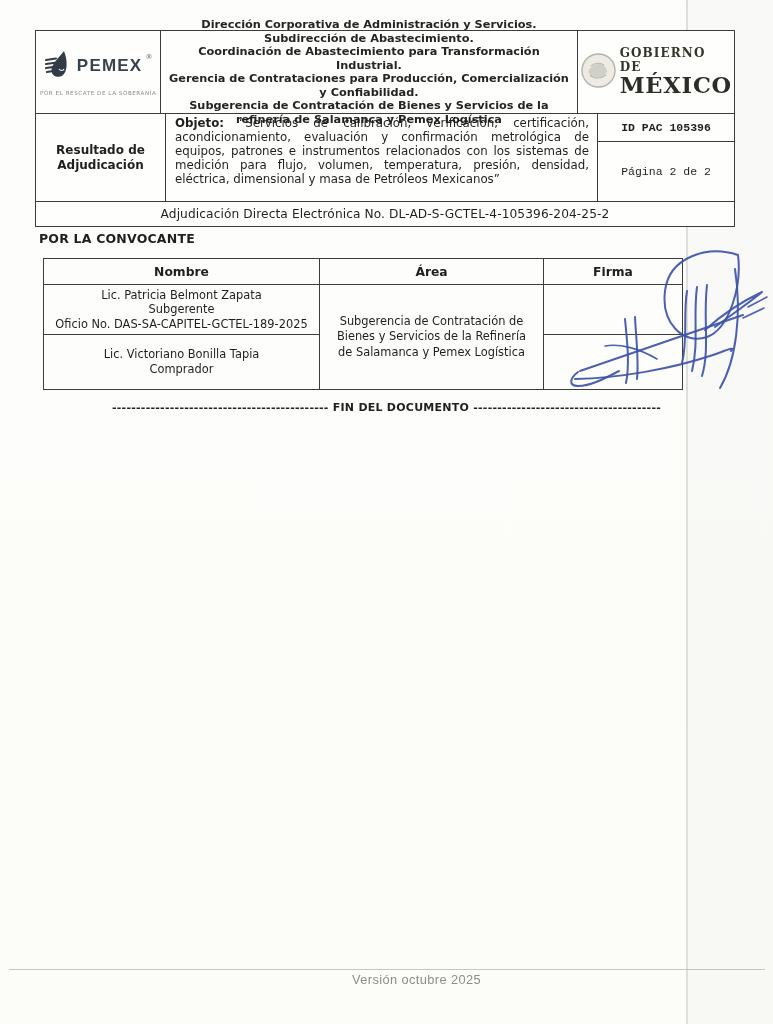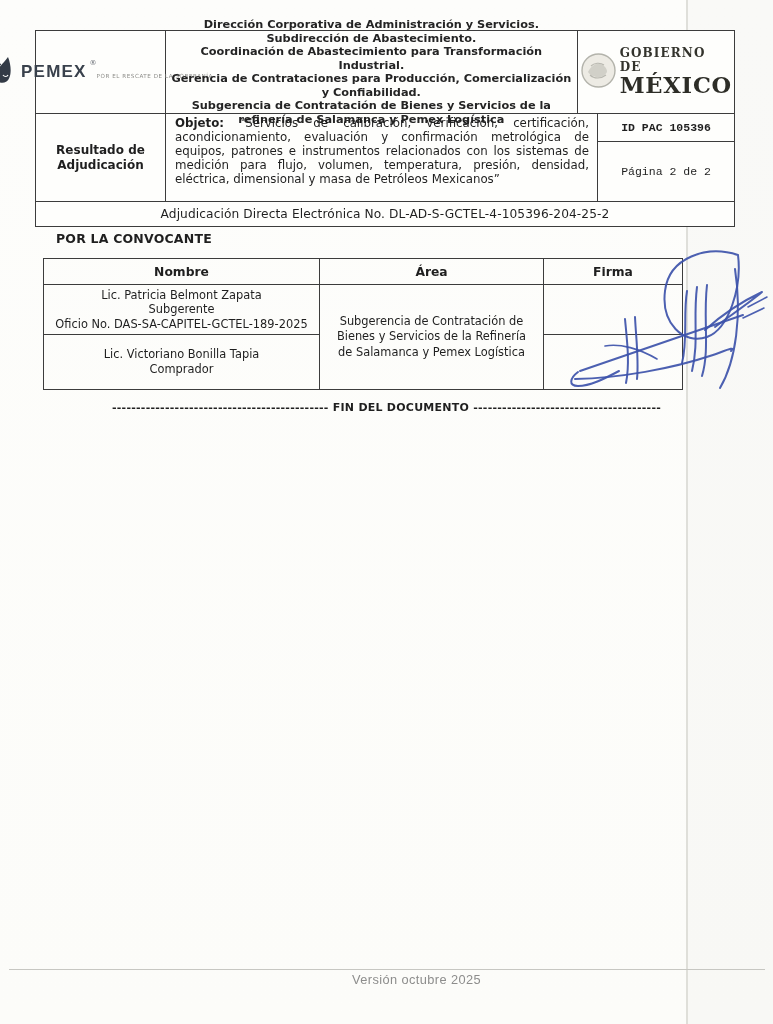--- a/index.html
+++ b/index.html
@@ -17,21 +17,21 @@
 
   
   .header-table { position:absolute; left:35px; top:30px; width:700px;
     border:1.6px solid #3c3c3c; background:#fefefc; }
   .ht-row1 { display:flex; height:82px; }
   .ht-row2 { display:flex; height:88px; border-top:1.4px solid #3c3c3c; }
   .ht-row3 { height:25px; border-top:1.4px solid #3c3c3c;
     display:flex; align-items:center; justify-content:center;
     font-weight:normal; font-size:12.2px; letter-spacing:.1px; }
   .cell-pemex { width:130px; border-right:1.4px solid #3c3c3c;
-    display:flex; flex-direction:row; align-items:center; justify-content:center; }
+    display:flex; flex-direction:column; align-items:center; justify-content:center; }
   .pemex-row { display:flex; align-items:center; gap:3px; }
   .pemex-word { font-family:"Liberation Sans",sans-serif; font-weight:bold;
     font-size:17px; letter-spacing:1.2px; color:#39414c; }
   .pemex-reg { font-size:7px; color:#6b6f76; align-self:flex-start; margin-top:4px; }
   .pemex-tagline { margin-top:7px; font-size:5.6px; letter-spacing:.55px;
     color:#8d8d89; white-space:nowrap; }
   .cell-org { width:432px; border-right:1.4px solid #3c3c3c;
     display:flex; flex-direction:column; justify-content:center;
     text-align:center; font-weight:bold; font-size:11.3px; line-height:13.5px;
     padding:1px 5px; color:#242424; }
@@ -50,21 +50,21 @@
     padding:3px 8px 2px 9px; }
   .cell-objeto .lbl { font-weight:bold; }
   .cell-right { flex:1; display:flex; flex-direction:column;font-family:Liberation Mono, monospace; }
   .cell-idpac { height:28px; border-bottom:1.4px solid #3c3c3c;
     display:flex; align-items:center; justify-content:center;
     font-weight:bold; font-size:11.5px; }
   .cell-pagina { flex:1; display:flex; align-items:center; justify-content:center;
     font-size:11.5px; }
 
   
-  .convocante { position:absolute; left:56px; top:231px;
+  .convocante { position:absolute; left:39px; top:231px;
     font-weight:bold; font-size:12.5px; letter-spacing:.2px; }
 
   
   .sig-table { position:absolute; left:43px; top:258px; width:640px;
     border:1.5px solid #3c3c3c; display:grid;
     grid-template-columns:276px 224px 1fr;
     grid-template-rows:26px 50px 54px; }
   .sig-table > div { display:flex; align-items:center; justify-content:center; }
   .st-h { font-weight:bold; font-size:12.3px; border-bottom:1.3px solid #3c3c3c; }
   .br { border-right:1.3px solid #3c3c3c; }

